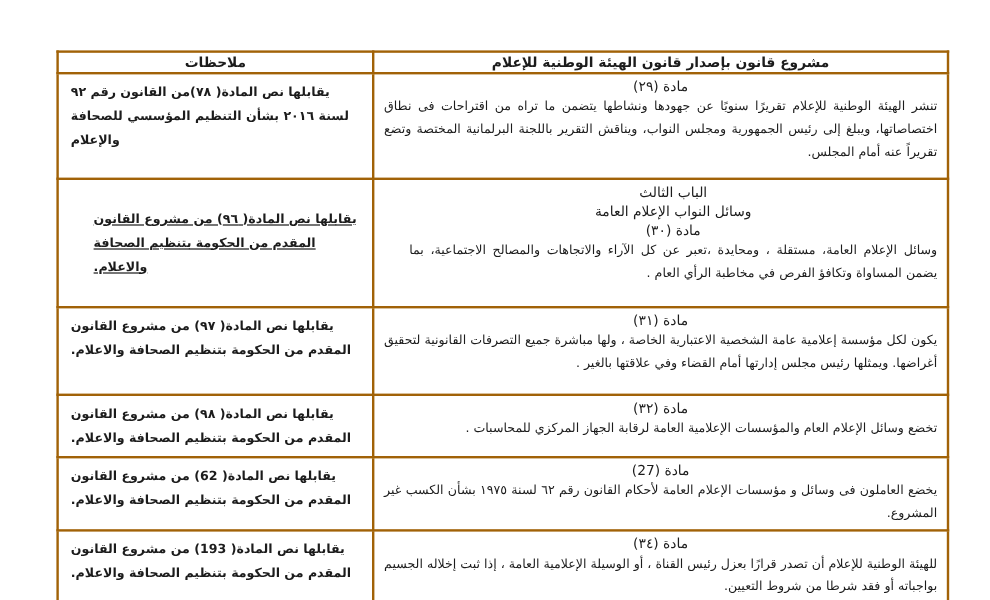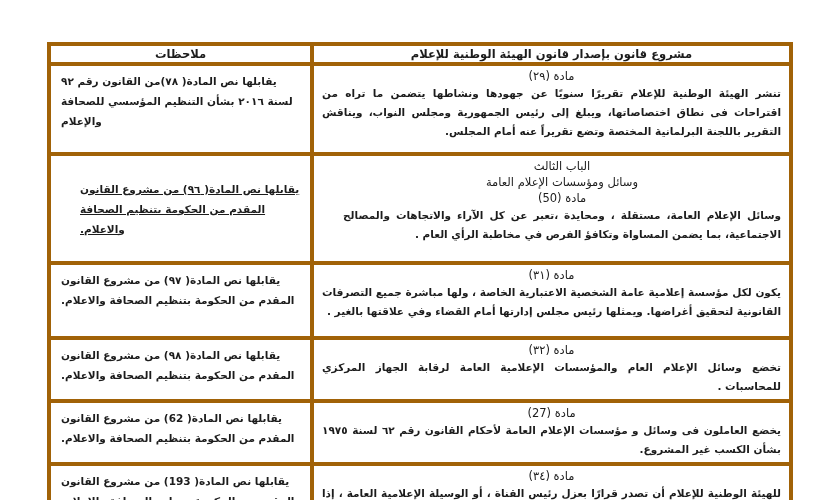--- a/index.html
+++ b/index.html
@@ -21,21 +21,21 @@
   .law-table {
     position: absolute;
     left: 47px;
     top: 42px;
     width: 742px;
     border-collapse: collapse;
     table-layout: fixed;
     direction: rtl;
   }
   .law-table td, .law-table th {
-    border: 4px solid #a16207;
+    border: 2px solid #a16207;
     overflow: hidden;
     font-weight: 700;
   }
   .col-law  { width: 479px; }
   .col-note { width: 263px; }
   th.header-cell {
     height: 13px;
     font-size: 11.5px;
     text-align: center;
     vertical-align: middle;
@@ -50,21 +50,21 @@
     text-align: center;
     font-size: 11.5px;
     line-height: 16px;
     font-weight: 400;
   }
   .article-body {
     font-size: 10.5px;
     line-height: 19px;
     text-align: justify;
     text-align-last: right;
-    font-weight: 700;
+    font-weight: 400;
   }
   td.note-cell {
     vertical-align: top;
     padding: 5px 10px;
   }
   td.note-cell.vmid { vertical-align: middle; text-decoration: underline; }
   .note-text {
     font-size: 10.5px;
     line-height: 20px;
     text-align: left;
@@ -110,22 +110,22 @@
           <div class="article-body">تنشر الهيئة الوطنية للإعلام تقريرًا سنويًا عن جهودها ونشاطها يتضمن ما تراه من اقتراحات فى نطاق اختصاصاتها، ويبلغ إلى رئيس الجمهورية ومجلس النواب، ويناقش التقرير باللجنة البرلمانية المختصة وتضع تقريراً عنه أمام المجلس.</div>
         </td>
         <td class="note-cell">
           <div class="note-text">يقابلها نص المادة( ٧٨)من القانون رقم ٩٢  لسنة ٢٠١٦ بشأن التنظيم المؤسسي للصحافة والإعلام</div>
         </td>
       </tr>
 
       <tr class="row-h2">
         <td class="content-cell">
           <div class="chapter-heading">الباب الثالث</div>
-          <div class="section-heading">وسائل ومؤسسات الإعلام العامة</div>
-          <div class="article-heading">مادة (50)</div>
+          <div class="section-heading">وسائل النواب الإعلام العامة</div>
+          <div class="article-heading">مادة (٣٠)</div>
           <div class="article-body">وسائل الإعلام العامة، مستقلة ، ومحايدة ،تعبر عن كل الآراء والاتجاهات والمصالح الاجتماعية،  بما يضمن المساواة وتكافؤ الفرص في مخاطبة الرأي العام .</div>
         </td>
         <td class="note-cell vmid">
           <div class="note-text">يقابلها نص المادة( ٩٦) من مشروع القانون المقدم من الحكومة بتنظيم الصحافة والاعلام.</div>
         </td>
       </tr>
 
       <tr class="row-h3">
         <td class="content-cell">
           <div class="article-heading">مادة (٣١)</div>

